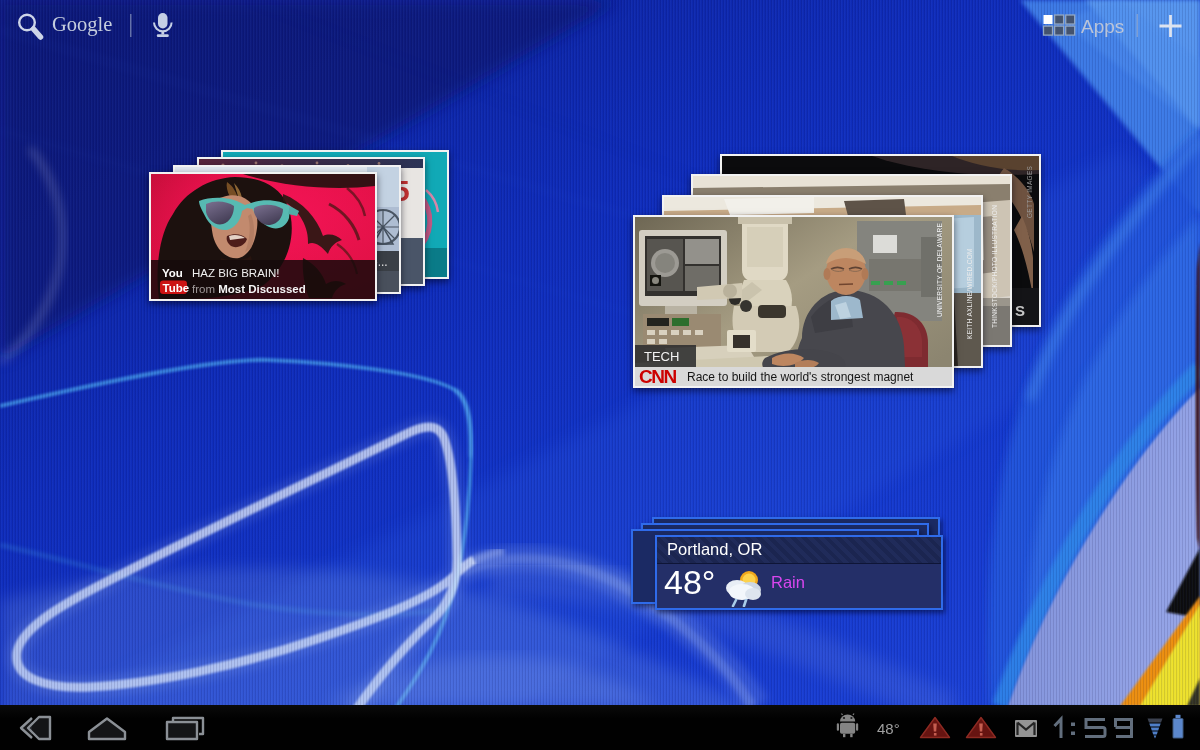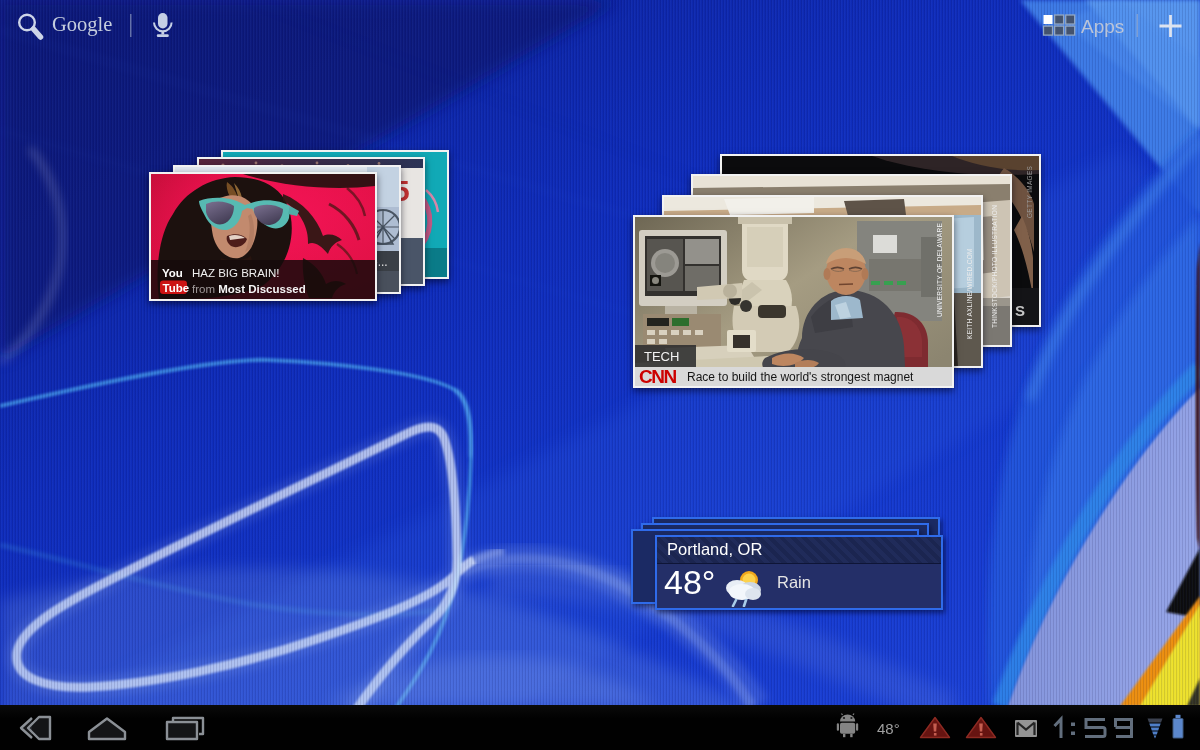--- a/index.html
+++ b/index.html
@@ -378,21 +378,21 @@
       <svg width="46" height="42" viewBox="0 0 46 42" style="position:absolute;left:64px;top:1px;">
         <circle cx="28" cy="15" r="9" fill="#f0a81c"></circle>
         <circle cx="28" cy="15" r="6.5" fill="#fcd24c"></circle>
         <ellipse cx="16" cy="23" rx="11" ry="8" fill="#e8eef5"></ellipse>
         <ellipse cx="29" cy="25" rx="11" ry="8" fill="#cdd7e3"></ellipse>
         <ellipse cx="21" cy="27" rx="13" ry="8" fill="#f3f7fb"></ellipse>
         <ellipse cx="32" cy="29" rx="8" ry="6" fill="#dde5ee"></ellipse>
         <path d="M15,35 L12,41" stroke="#a8cce8" stroke-width="2.6" stroke-linecap="round"></path>
         <path d="M25,35 L23,41" stroke="#a8cce8" stroke-width="2.6" stroke-linecap="round"></path>
       </svg>
-      <div style="position:absolute;left:120px;top:9px;font-size:16.5px;color:#e5e5e5;">Rain</div>
+      <div style="position:absolute;left:114px;top:9px;font-size:16.5px;color:#d946ef;">Rain</div>
     </div>
   </div>
 
   <div style="position:absolute;left:0;top:705px;width:1200px;height:45px;background:linear-gradient(#0a0a0a,#010101 30%);"></div>
   <svg width="1200" height="45" viewBox="0 0 1200 45" style="position:absolute;left:0;top:705px;">
 
     <g stroke="#8b9096" stroke-width="2.4" fill="rgba(66,70,76,0.3)" stroke-linejoin="round">
       <path d="M32,13 L21,23 L32,33"></path>
       <path d="M50,12 L39,12 L28,23 L39,34 L50,34 Z"></path>
     </g>

